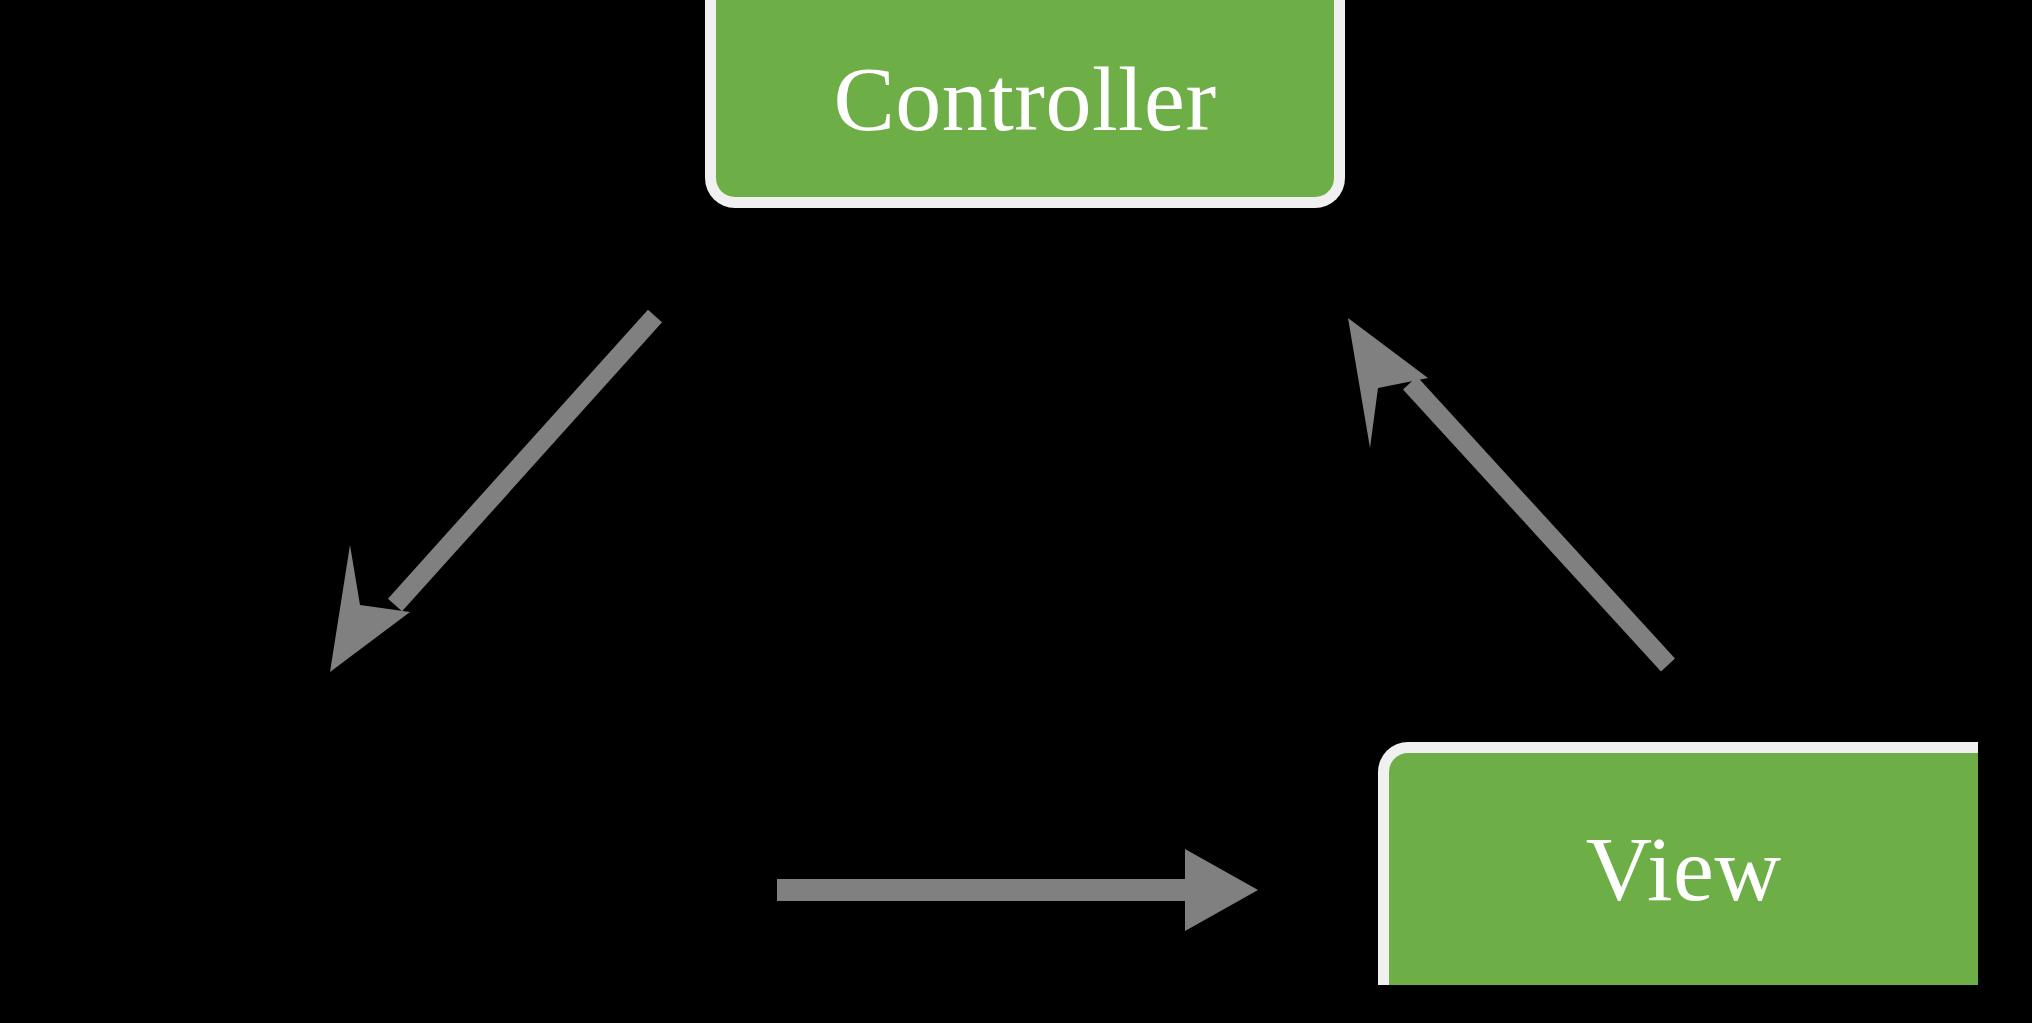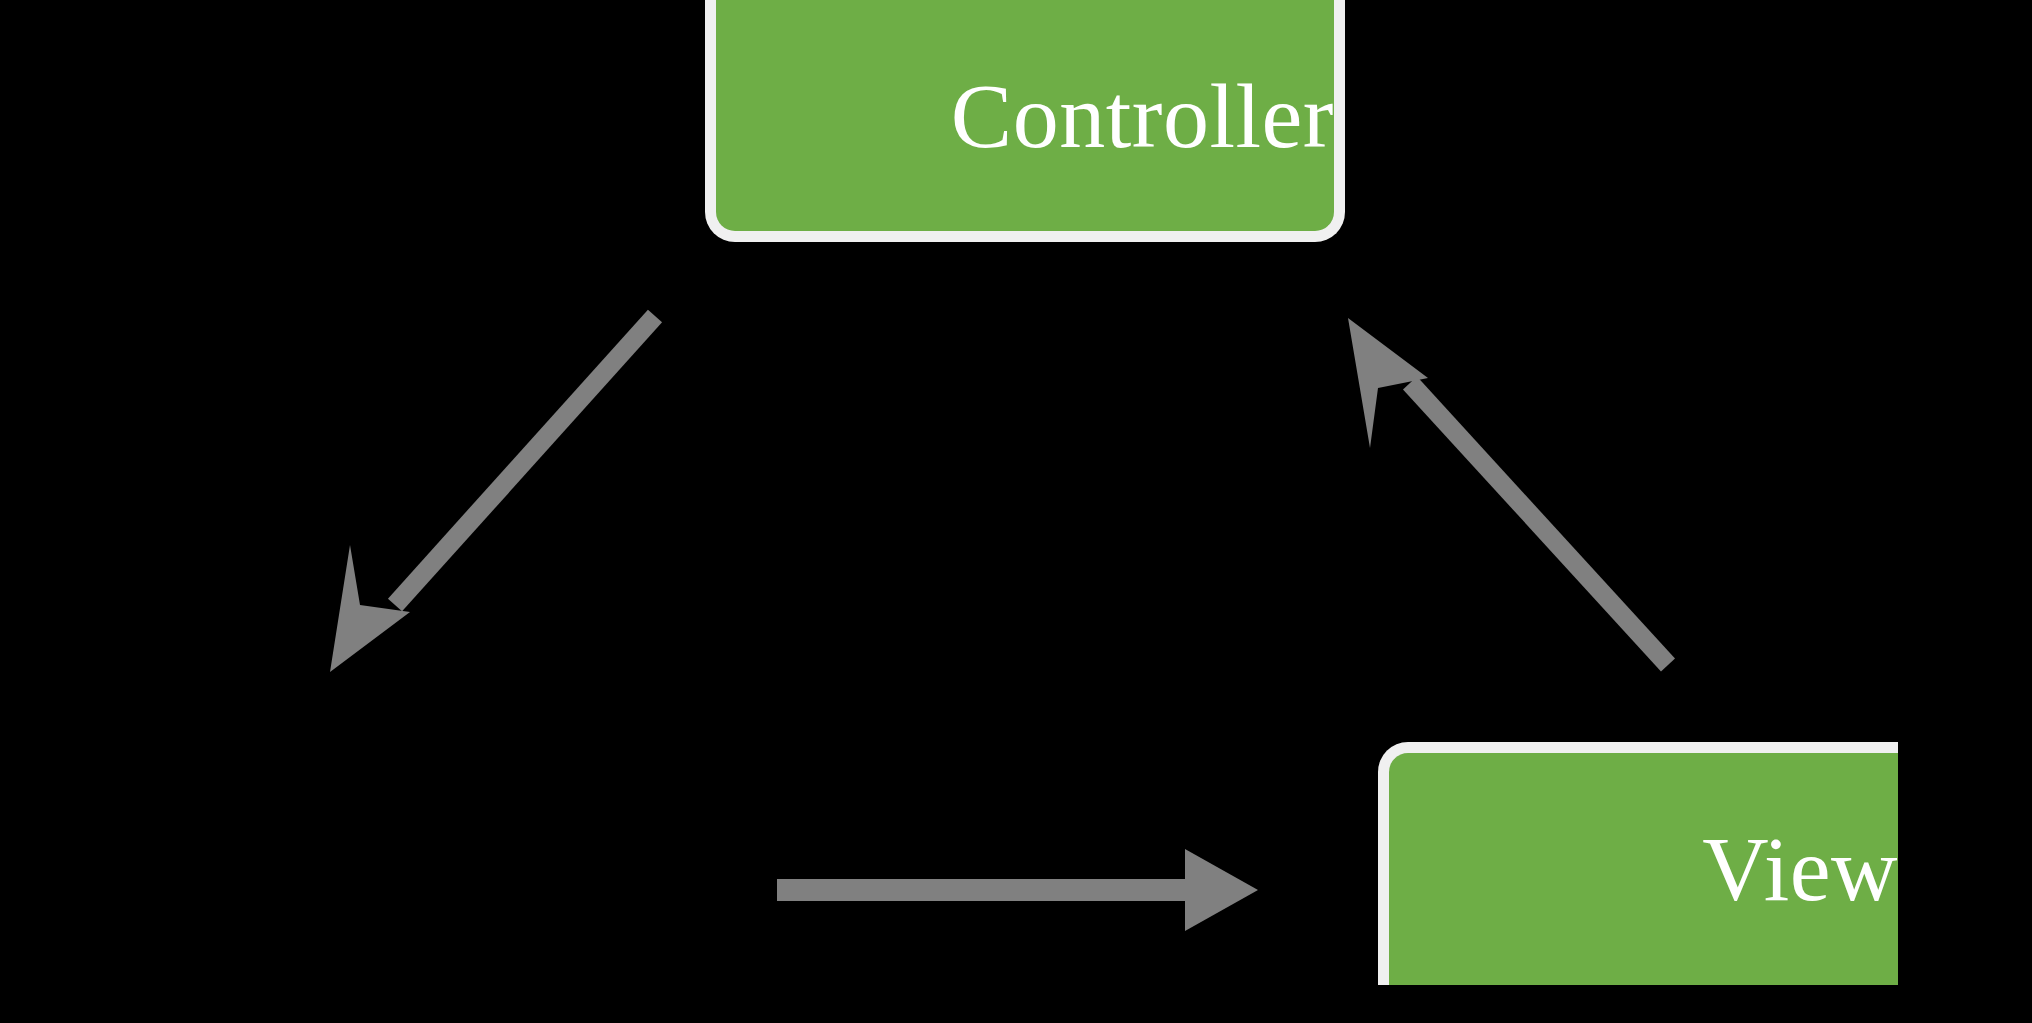--- a/index.html
+++ b/index.html
@@ -32,49 +32,47 @@
   }
   .node-label {
     display: block;
     line-height: 1;
     white-space: nowrap;
   }
   #node-controller {
     left: 705px;
     top: 0px;
     width: 640px;
-    height: 242px;
+    height: 208px;
     border-top: 0;
     border-top-left-radius: 0;
     border-top-right-radius: 0;
-    justify-content: flex-end;
   }
   #node-controller .node-label { font-size: 92px; }
   #node-model {
     left: 8px;
     top: 742px;
     width: 655px;
     height: 243px;
     border-bottom: 0;
     border-bottom-left-radius: 0;
     border-bottom-right-radius: 0;
   }
   #node-model .node-label { font-size: 92px; }
   #node-view {
     left: 1378px;
     top: 742px;
-    width: 520px;
+    width: 600px;
     height: 243px;
     border-bottom: 0;
     border-bottom-left-radius: 0;
     border-bottom-right-radius: 0;
     border-right: 0;
     border-top-right-radius: 0;
     border-bottom-right-radius: 0;
-    justify-content: flex-end;
   }
   #node-view .node-label { font-size: 92px; }
 
   svg#arrows {
     position: absolute;
     left: 0;
     top: 0;
     width: 2032px;
     height: 1023px;
     pointer-events: none;

